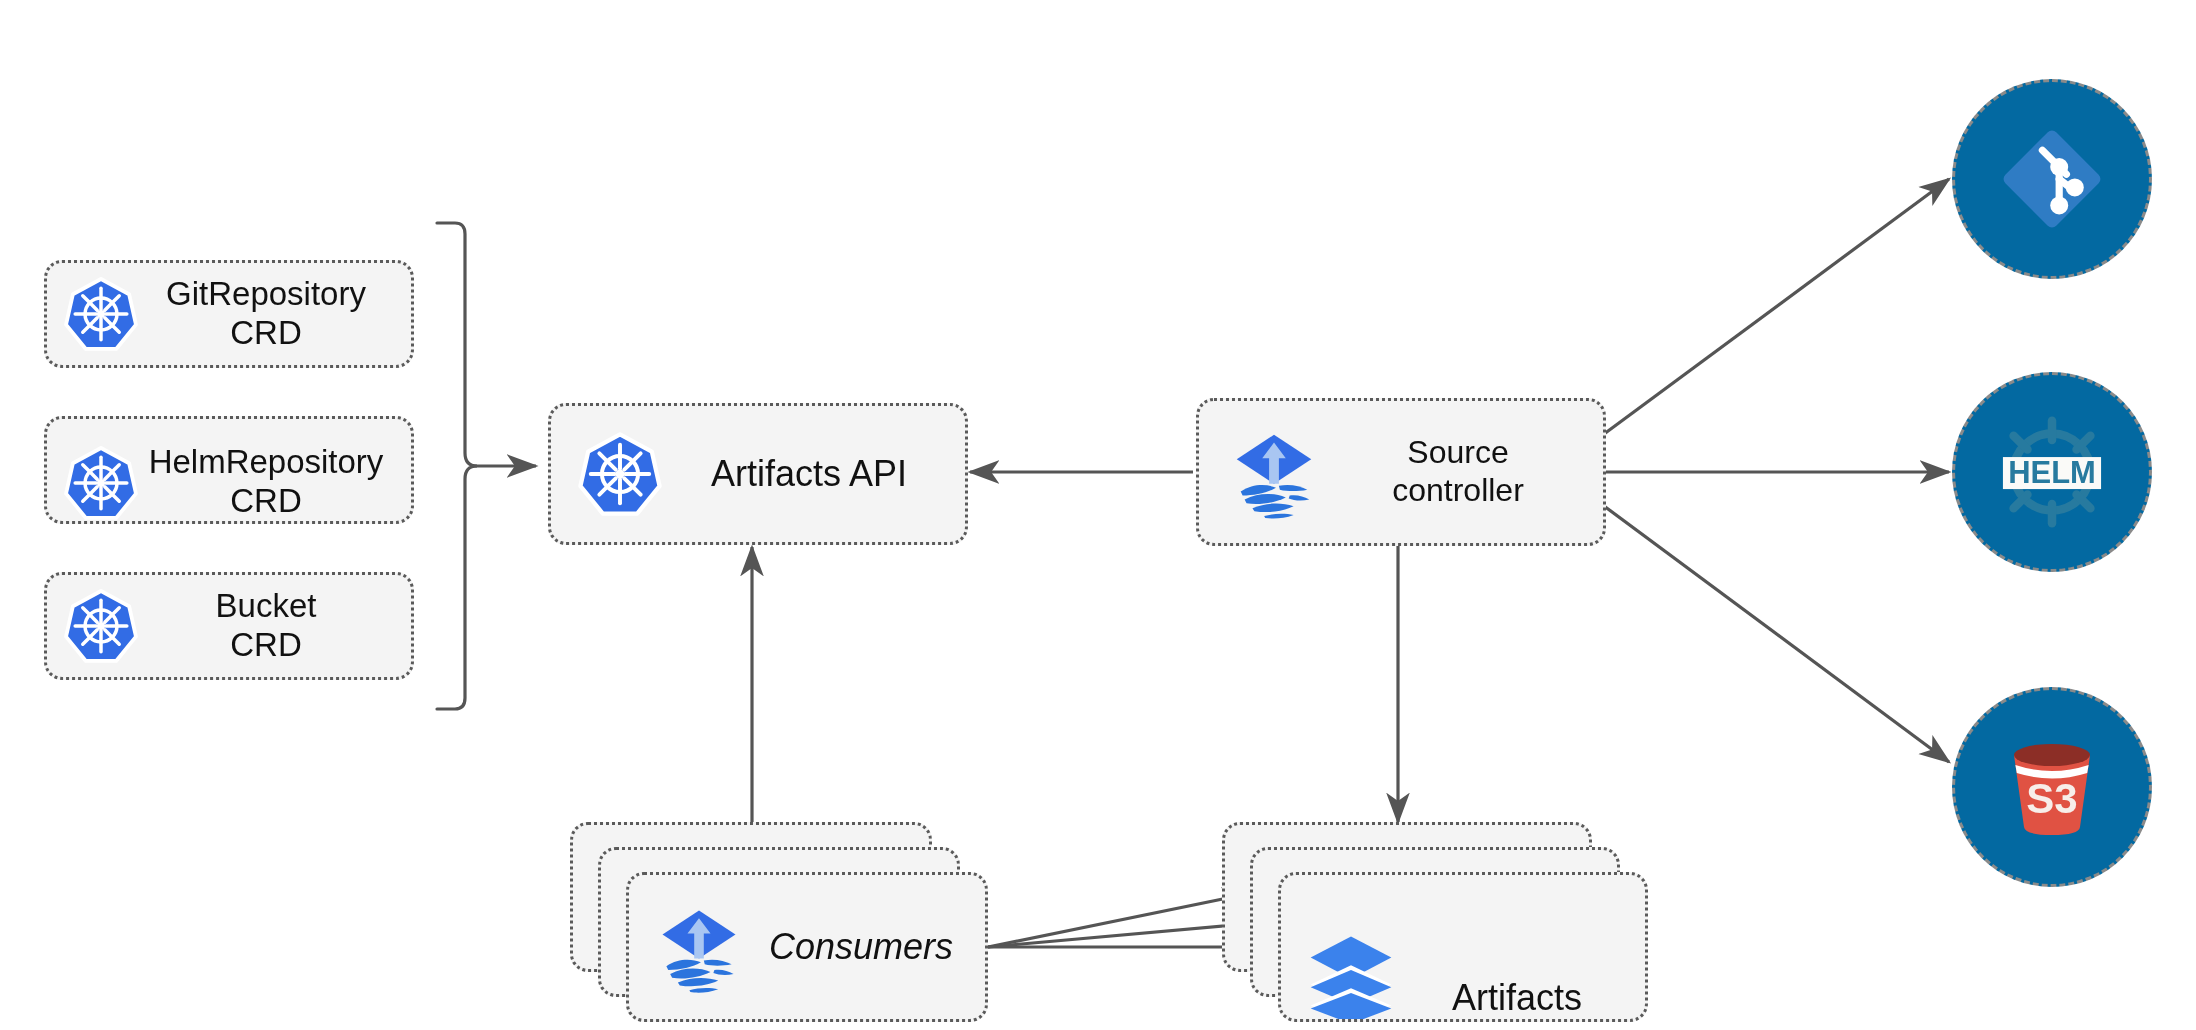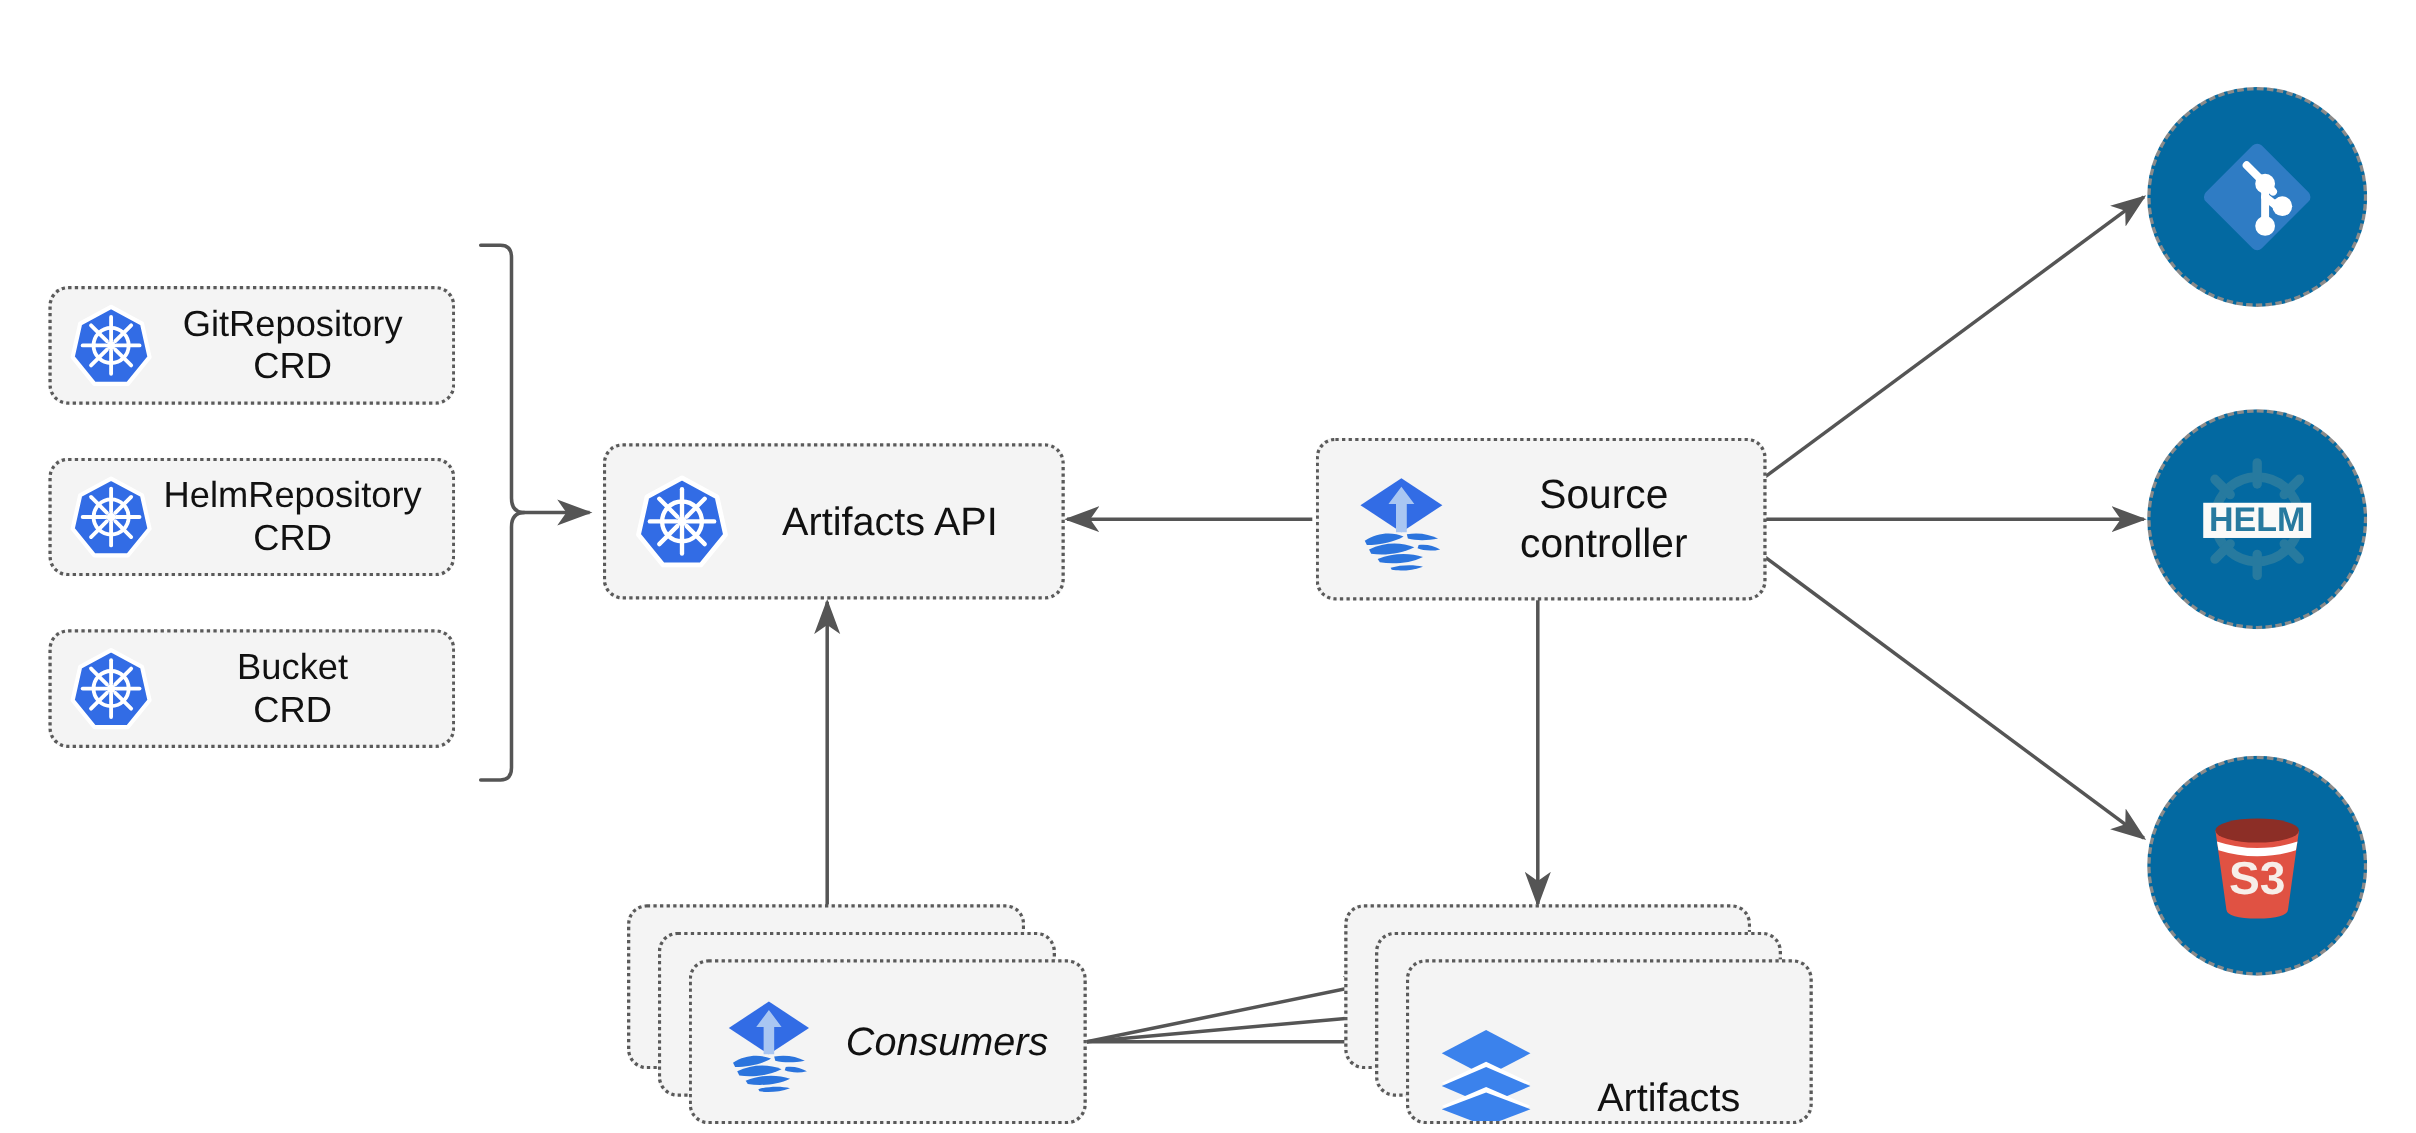--- a/index.html
+++ b/index.html
@@ -149,21 +149,21 @@
         <line x1="55" y1="55" x2="65" y2="65"></line>
         <line x1="65" y1="35" x2="55" y2="45"></line>
         <line x1="45" y1="55" x2="35" y2="65"></line>
       </g>
       <circle cx="50" cy="50" r="5.2" fill="#ffffff"></circle>
     </svg>
     <div class="node-label">GitRepository
 CRD</div>
   </div>
 
-  <div class="node crd" style="left:44px; top:381px;">
+  <div class="node crd" style="left:44px; top:381px;align-items:flex-end;">
     <svg class="node-icon" width="76" height="76" viewBox="0 0 100 100">
       <polygon points="50,4 87,24 96,64 70,96 30,96 4,64 13,24" fill="#326ce5" stroke="#ffffff" stroke-width="5" stroke-linejoin="round"></polygon>
       <g fill="none" stroke="#ffffff" stroke-width="4.6" stroke-linecap="round">
         <circle cx="50" cy="50" r="21"></circle>
         <line x1="50" y1="16" x2="50" y2="29"></line>
         <line x1="50" y1="71" x2="50" y2="84"></line>
         <line x1="16" y1="50" x2="29" y2="50"></line>
         <line x1="71" y1="50" x2="84" y2="50"></line>
         <line x1="26" y1="26" x2="35" y2="35"></line>
         <line x1="65" y1="65" x2="74" y2="74"></line>
@@ -247,21 +247,21 @@
       </g>
       <g fill="#2b74dd">
         <path d="M16,70 C28,62 42,62 52,66 C44,71 30,74 18,74 Z"></path>
         <path d="M55,64 C66,62 76,64 84,68 C74,70 64,70 56,68 Z"></path>
         <path d="M20,78 C34,71 50,71 62,76 C50,82 34,84 22,82 Z"></path>
         <path d="M66,74 C74,73 80,75 86,78 C78,80 70,79 65,77 Z"></path>
         <path d="M28,87 C42,81 58,81 70,85 C58,91 42,92 30,90 Z"></path>
         <path d="M40,95 C50,92 62,92 70,94 C60,98 48,98 41,97 Z"></path>
       </g>
     </svg>
-    <div class="node-label" style="font-size:37px;">Source
+    <div class="node-label" style="font-size:32px;">Source
 controller</div>
   </div>
 
   <div class="stack" style="left:570px; top:787px; width:420px; height:200px;">
     <div class="layer" style="left:0px;  top:0px;  width:362px; height:150px;"></div>
     <div class="layer" style="left:28px; top:25px; width:362px; height:150px;"></div>
     <div class="front" style="left:56px; top:50px; width:362px; height:150px;font-style:italic;">
       <svg class="node-icon" width="96" height="96" viewBox="0 0 100 100">
         <polygon points="50,12 88,37 50,62 12,37" fill="#326ce5"></polygon>
         <g fill="#a9c6f2">

